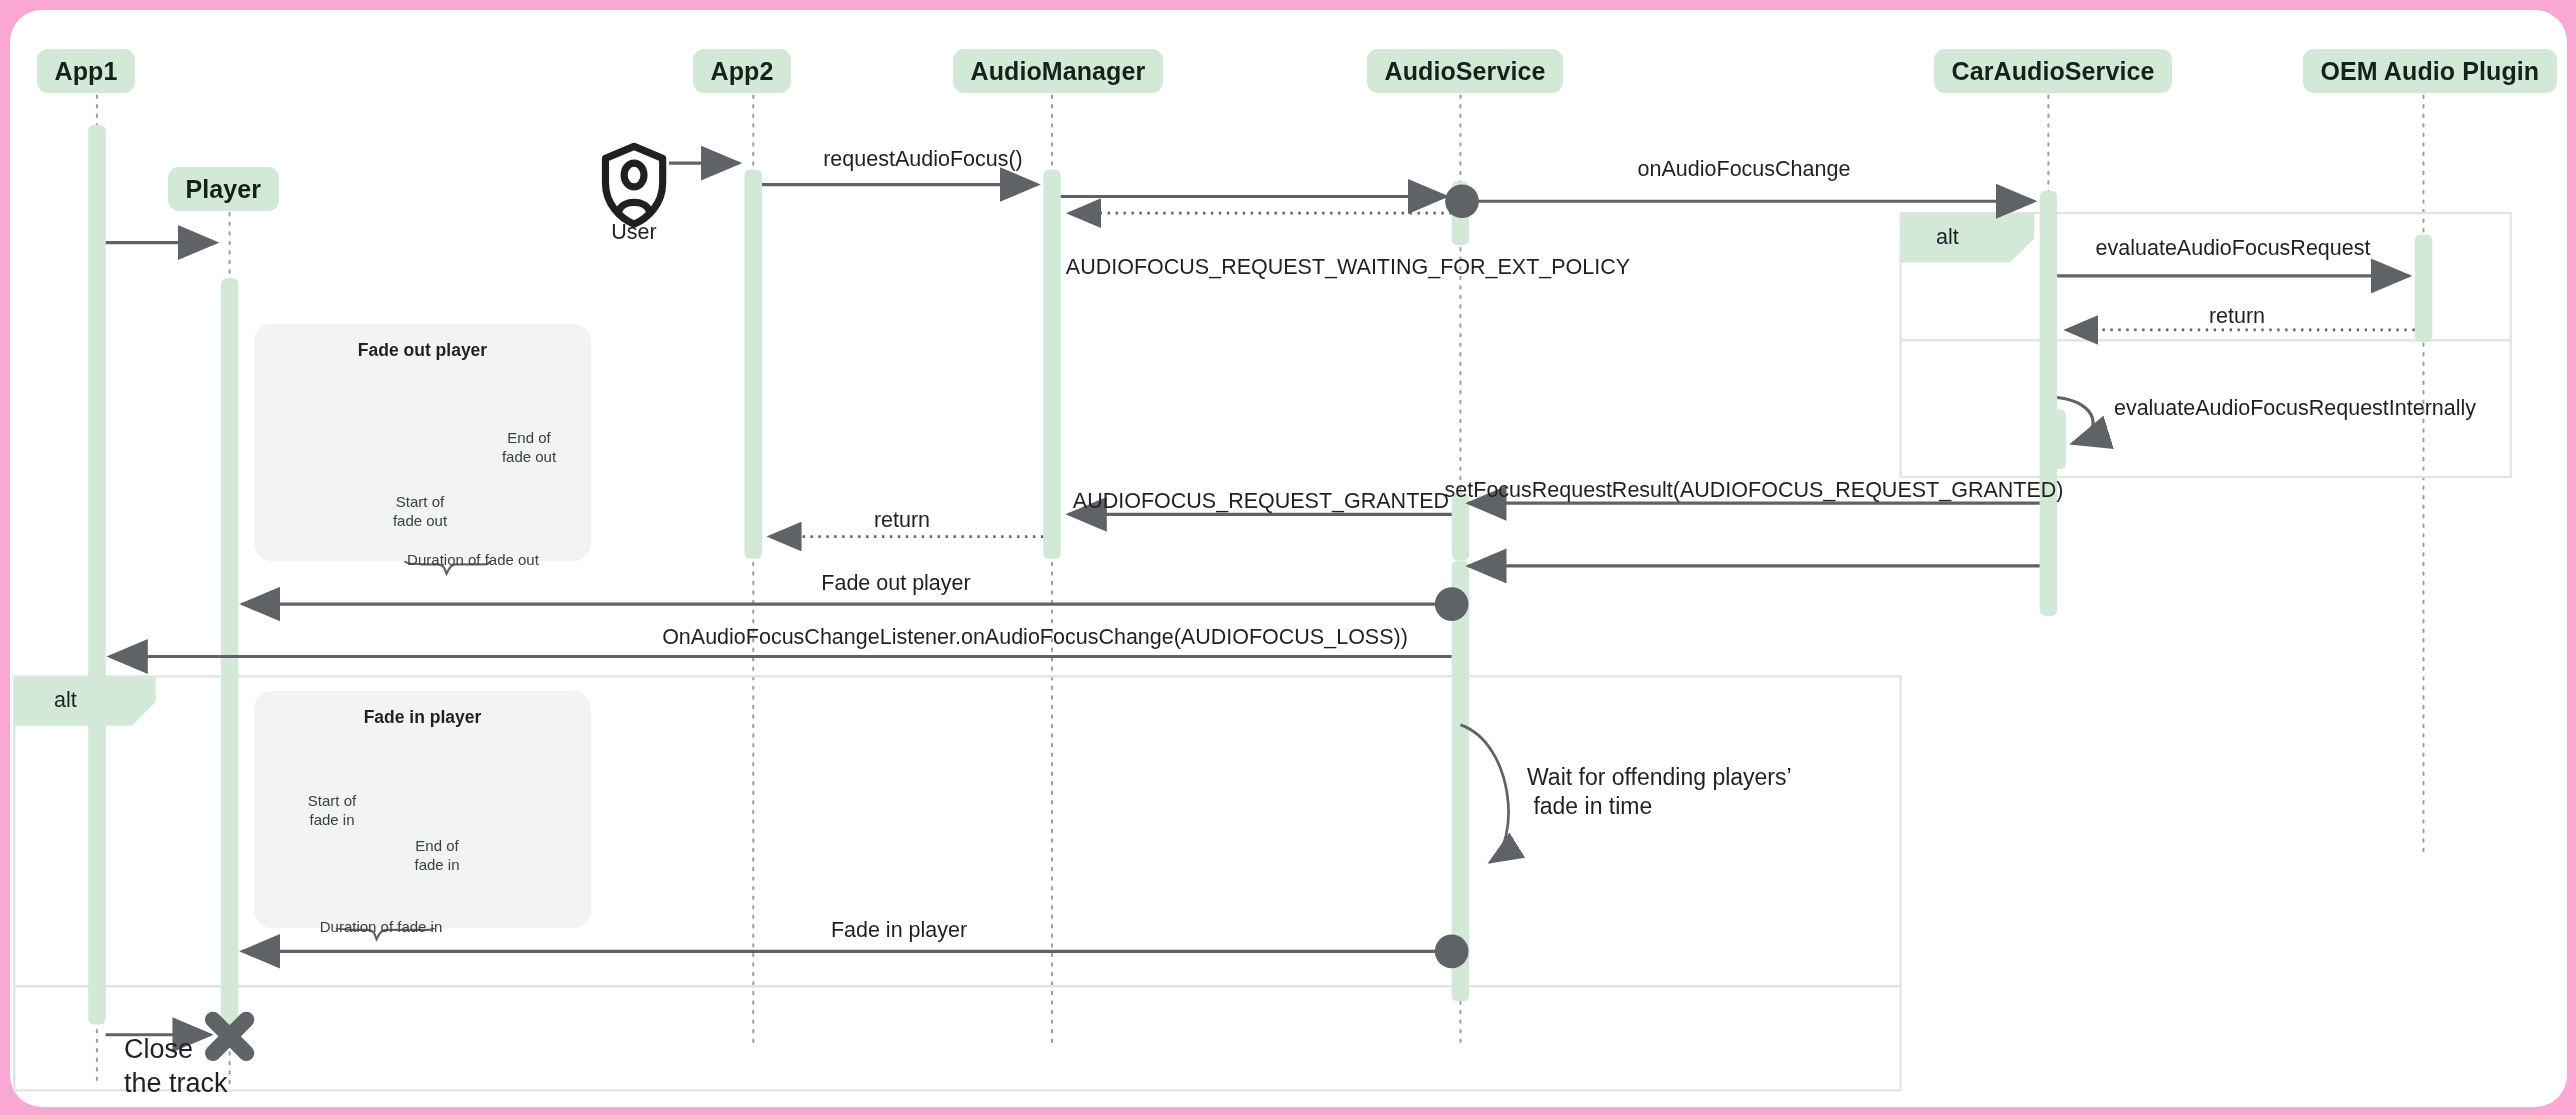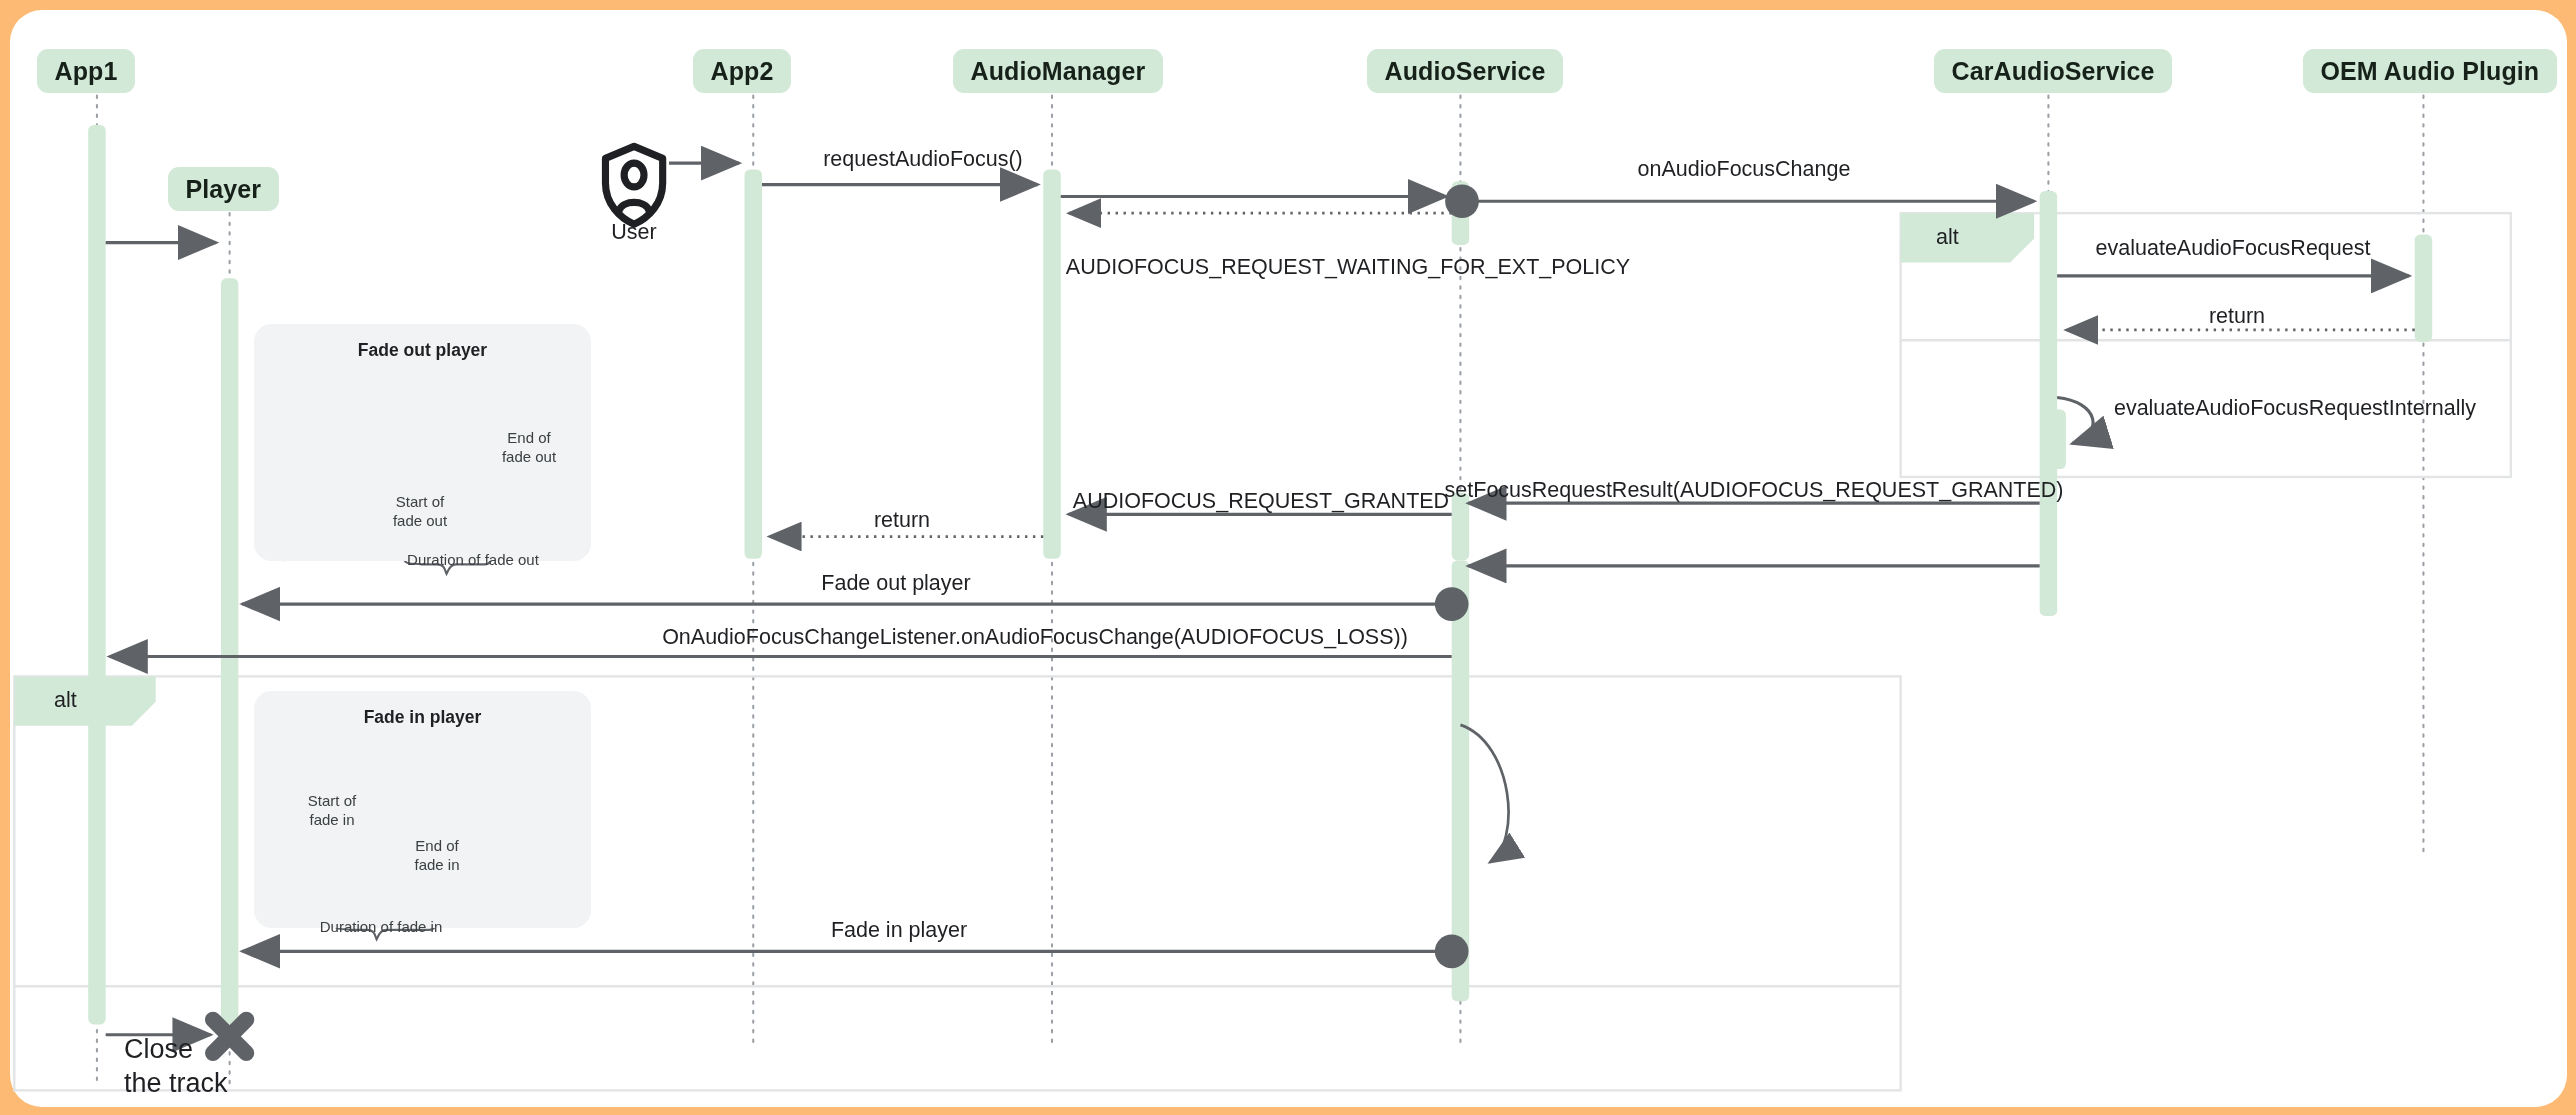--- a/index.html
+++ b/index.html
@@ -1,17 +1,17 @@
 <!DOCTYPE html>
 <html style="font-size:12.7px"><head>
 <meta charset="utf-8">
 <style>
   html,body{margin:0;padding:0;background:#f1f3f4;}
   body{font-family:"Liberation Sans",sans-serif;}
-  #stage{position:relative;width:2576px;height:1116px;background:#fdba74;overflow:hidden;}
+  #stage{position:relative;width:2576px;height:1116px;background:#f9a8d4;overflow:hidden;}
   #canvas{position:absolute;left:9.5px;top:9.5px;width:2557px;height:1097px;background:#ffffff;border-radius:32px;}
   .svg-layer{position:absolute;left:0;top:0;width:2576px;height:1116px;}
   .participant{position:absolute;background:#d3e9d7;border-radius:11px;display:flex;align-items:center;justify-content:center;
      color:#16211a;font-size:25px;font-weight:600;letter-spacing:0.1px;white-space:nowrap;padding:0 17.5px;height:44px;}
   .msg-label{position:absolute;color:#1f2023;font-size:21.5px;white-space:nowrap;}
   .msg-label.ctr{transform:translateX(-50%);}
   .frag-label{position:absolute;color:#1f2023;font-size:21.5px;}
   .note{position:absolute;color:#1f2023;font-size:23px;line-height:1.25;white-space:pre;}
   .actor-label{position:absolute;color:#1f2023;font-size:21.5px;transform:translateX(-50%);}
   .chartbox{position:absolute;background:#f1f3f4;border-radius:17.5px;}
@@ -173,20 +173,22 @@
   <div class="msg-label ctr" style="left:2295px;top:396px;">evaluateAudioFocusRequestInternally</div>
   <div class="msg-label ctr" style="left:1754px;top:478px;">setFocusRequestResult(AUDIOFOCUS_REQUEST_GRANTED)</div>
   <div class="msg-label ctr" style="left:1261px;top:489px;">AUDIOFOCUS_REQUEST_GRANTED</div>
   <div class="msg-label ctr" style="left:902px;top:508px;">return</div>
   <div class="msg-label ctr" style="left:896px;top:571px;">Fade out player</div>
   <div class="msg-label ctr" style="left:1035px;top:625px;">OnAudioFocusChangeListener.onAudioFocusChange(AUDIOFOCUS_LOSS))</div>
   <div class="msg-label ctr" style="left:899px;top:918px;">Fade in player</div>
   <div class="note" style="left:124px;top:1033px;font-size:27px;">Close
 the track</div>
 
+  <div class="note" style="left:1527px;top:763px;">Wait for offending players’
+ fade in time</div>
 
   <div class="chartbox" style="left:254px;top:324px;width:337px;height:237px;"></div>
   <div class="chart-title" style="left:254px;top:340px;width:337px;">Fade out player</div>
   <div class="chart-txt" style="left:420px;top:493px;">Start of
 fade out</div>
   <div class="chart-txt" style="left:529px;top:429px;">End of
 fade out</div>
   <div class="chart-txt" style="left:473px;top:551px;">Duration of fade out</div>
 
   <div class="chartbox" style="left:254px;top:691px;width:337px;height:237px;"></div>

